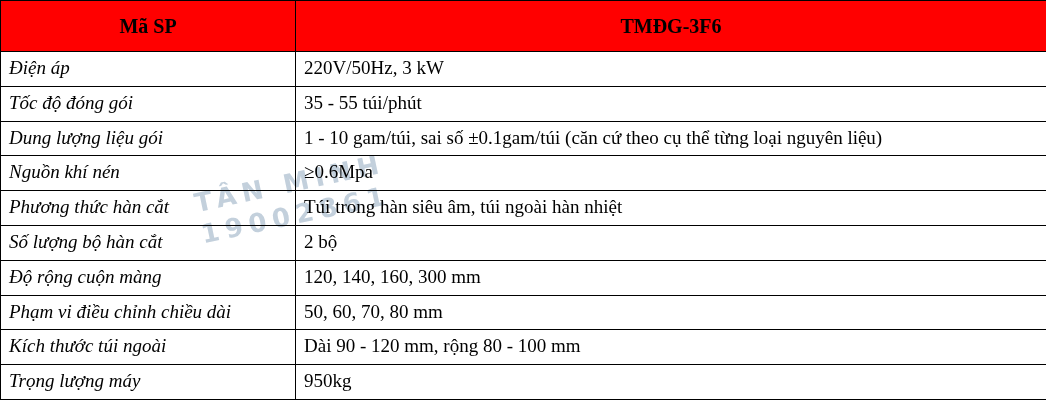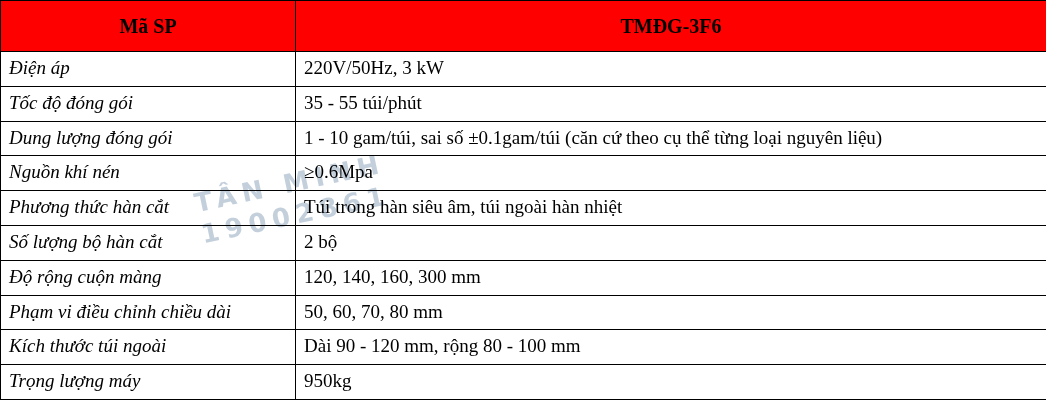--- a/index.html
+++ b/index.html
@@ -100,21 +100,21 @@
     <tbody>
       <tr>
         <td class="label-cell">Điện áp</td>
         <td class="value-cell">220V/50Hz, 3 kW</td>
       </tr>
       <tr>
         <td class="label-cell">Tốc độ đóng gói</td>
         <td class="value-cell">35 - 55 túi/phút</td>
       </tr>
       <tr>
-        <td class="label-cell">Dung lượng đóng gói</td>
+        <td class="label-cell">Dung lượng liệu gói</td>
         <td class="value-cell">1 - 10 gam/túi, sai số ±0.1gam/túi (căn cứ theo cụ thể từng loại nguyên liệu)</td>
       </tr>
       <tr>
         <td class="label-cell">Nguồn khí nén</td>
         <td class="value-cell">≥0.6Mpa</td>
       </tr>
       <tr>
         <td class="label-cell">Phương thức hàn cắt</td>
         <td class="value-cell">Túi trong hàn siêu âm, túi ngoài hàn nhiệt</td>
       </tr>

